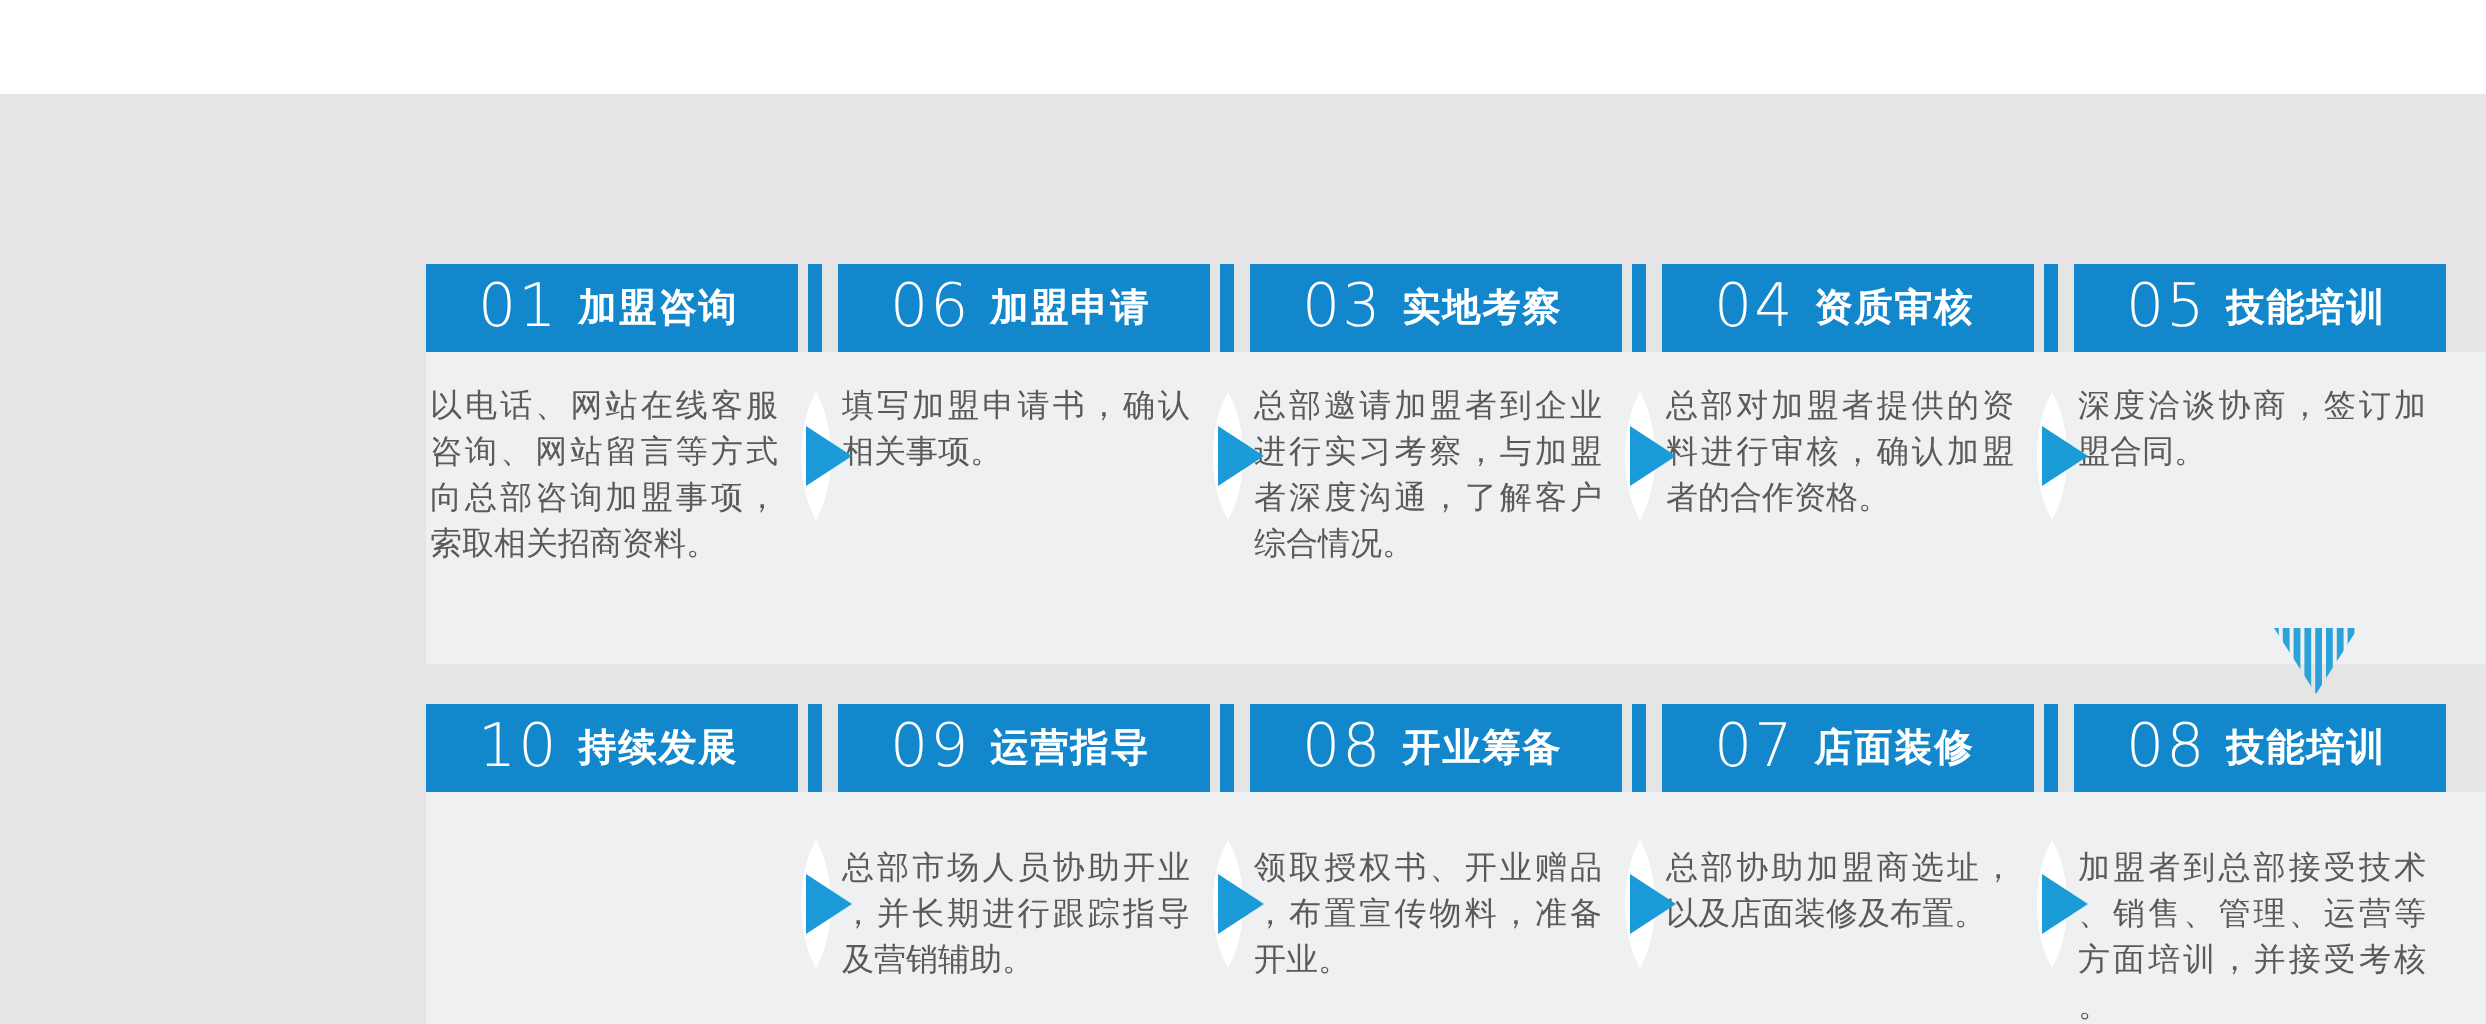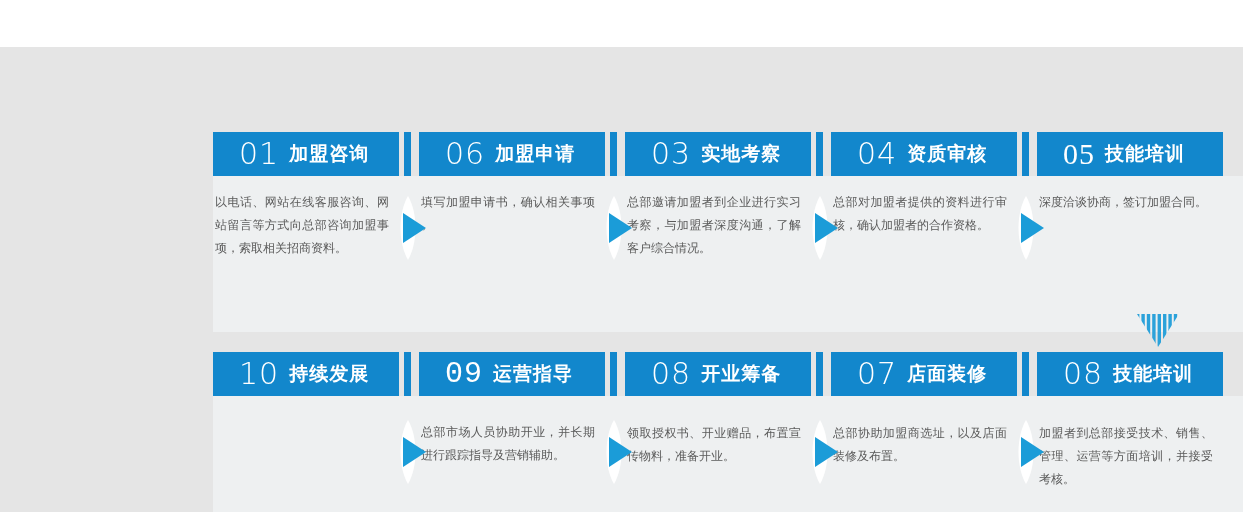--- a/index.html
+++ b/index.html
@@ -59,21 +59,21 @@
     position: absolute;
     left: 191px;
     top: 0;
     width: 7px;
     height: 44px;
     background: var(--header-blue, #1287cc);
   }
   .desc {
     width: 174px;
     margin-left: 2px;
-    font-size: 12px;
+    font-size: 16px;
     line-height: 23px;
     color: var(--text-gray, #5a5a5a);
     line-break: anywhere;
     word-break: break-all;
     text-align: justify;
   }
   .card.r0 .desc { margin-top: 15px; }
   .card.r1 .desc { margin-top: 26px; }
 
   .h-arrow {
@@ -128,37 +128,37 @@
 
   <div class="card r0" style="left:831px;top:85px;">
     <div class="hdr">
       <span class="num">04</span>
       <span class="ttl">资质审核</span>
     </div>
     <div class="tab"></div>
     <div class="desc">总部对加盟者提供的资料进行审核，确认加盟者的合作资格。</div>
   </div>
 
-  <div class="card r0" style="left:1037px;top:85px;font-family:Liberation Serif, serif;">
+  <div class="card r0" style="left:1037px;top:85px;">
     <div class="hdr">
       <span class="num">05</span>
       <span class="ttl">技能培训</span>
     </div>
     <div class="desc">深度洽谈协商，签订加盟合同。</div>
   </div>
 
   <div class="card r1" style="left:213px;top:305px;">
     <div class="hdr">
       <span class="num">10</span>
       <span class="ttl">持续发展</span>
     </div>
     <div class="tab"></div>
   </div>
 
-  <div class="card r1" style="left:419px;top:305px;font-family:Liberation Mono, monospace;">
+  <div class="card r1" style="left:419px;top:305px;">
     <div class="hdr">
       <span class="num">09</span>
       <span class="ttl">运营指导</span>
     </div>
     <div class="tab"></div>
     <div class="desc">总部市场人员协助开业，并长期进行跟踪指导及营销辅助。</div>
   </div>
 
   <div class="card r1" style="left:625px;top:305px;">
     <div class="hdr">

